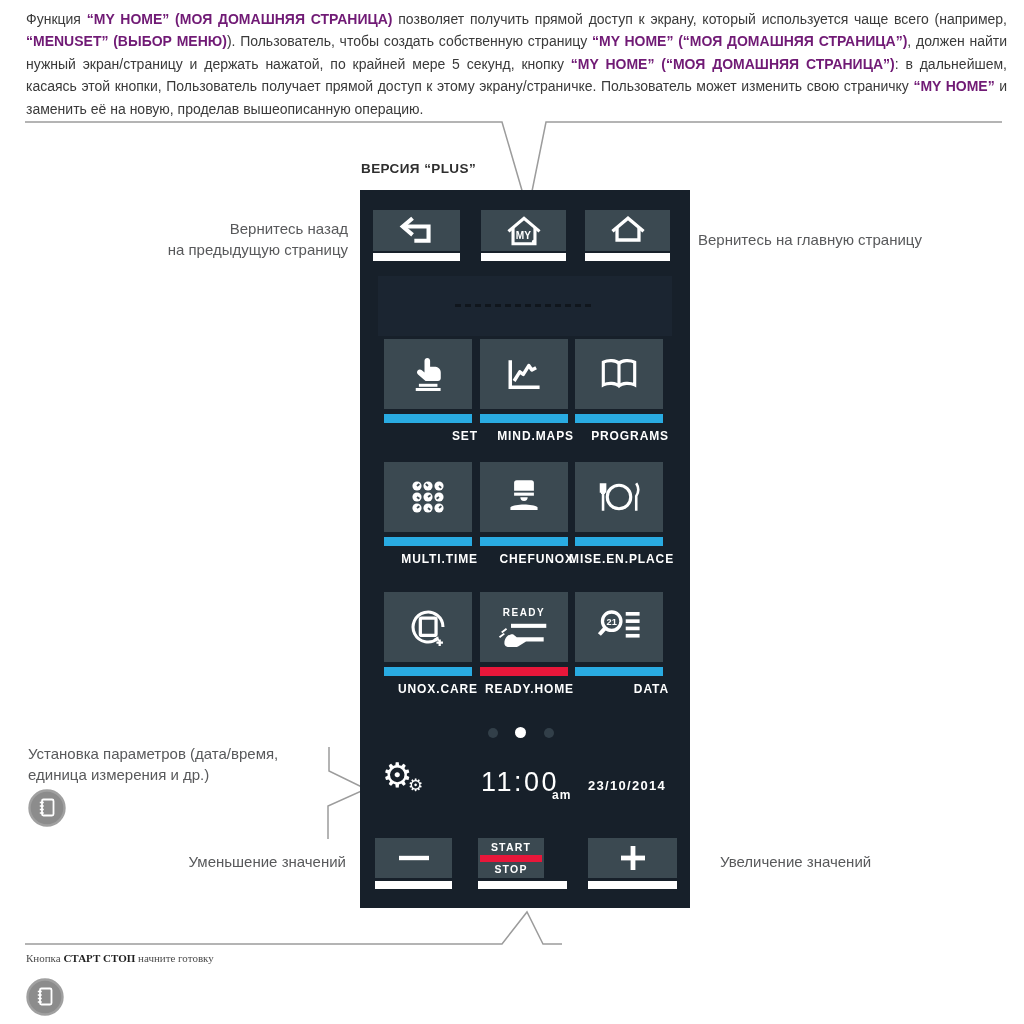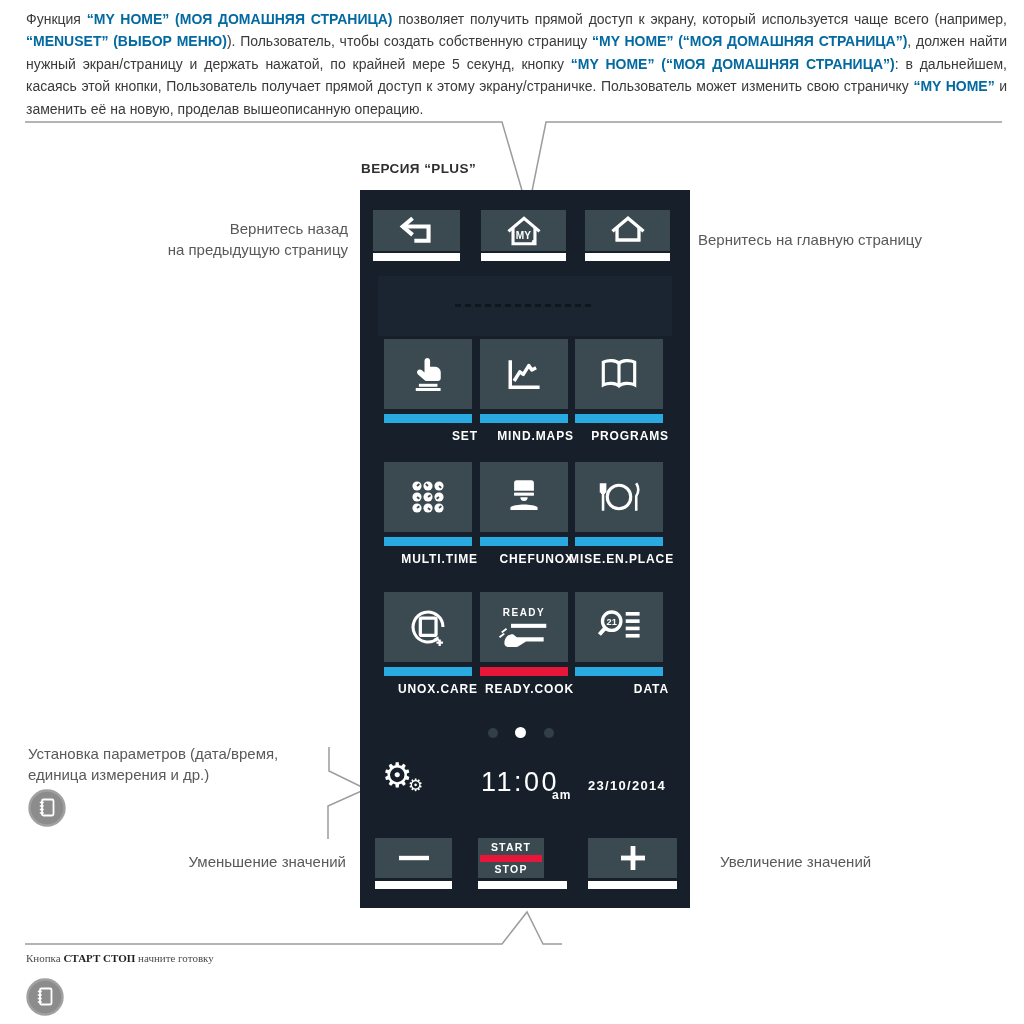--- a/index.html
+++ b/index.html
@@ -7,21 +7,21 @@
     width:1024px;height:1024px;position:relative;background:#ffffff;
     font-family:"Liberation Sans","DejaVu Sans",sans-serif;
     -webkit-font-smoothing:antialiased;
   }
   .abs{position:absolute;}
   
   #intro{
     left:26px;top:8px;width:981px;
     font-size:14px;line-height:22.4px;text-align:justify;color:#3a3a3a;
   }
-  #intro b{color:#0369a1;margin-top:36px;}
+  #intro b{color:#701a75;margin-top:36px;}
   
   #lines{left:0;top:0;pointer-events:none;}
   
   #version{left:361px;top:161px;font-size:13.5px;font-weight:700;color:#2f2f2f;letter-spacing:.4px;}
   
   #device{left:360px;top:190px;width:330px;height:718px;background:var(--panel-bg,#17202a);}
   .btn{position:absolute;background:var(--tile-bg,#3b4951);display:flex;align-items:center;justify-content:center;}
   .ubar{position:absolute;height:8px;background:#ffffff;}
   .screenband{position:absolute;left:18px;top:86px;width:294px;height:60px;background:#1b2531;}
   .screenband .faint{position:absolute;left:77px;top:28px;width:140px;height:3px;
@@ -206,21 +206,21 @@
   <div class="tile" style="left:120px;top:402px;">
     <div class="tile-face">
       <div style="color:#fff;font-size:10px;font-weight:700;letter-spacing:1.5px;margin-bottom:3px;">READY</div>
       <svg width="56" height="26" viewBox="0 0 30 14">
         <rect x="8" y="1.5" width="19" height="2.2" fill="#fff"></rect>
         <path d="M3 6.2 l2.6-2 M1.8 8.8 l2.6-2" stroke="#fff" stroke-width="1"></path>
         <path d="M4.5 12.5 c-.4-2.6 1.6-5.6 4.6-5.4 l2 1.6 h14.5 v2.4 h-9.5 l-4.3 2.6 c-2.6 1.3-7 .6-7.3-1.2z" fill="#fff"></path>
       </svg>
     </div>
     <div class="tile-bar" style="background: rgb(232, 23, 58);"></div>
-    <div class="tile-label">READY.COOK</div>
+    <div class="tile-label">READY.HOME</div>
   </div>
 
   <div class="tile" style="left:215px;top:402px;">
     <div class="tile-face">
       <svg width="50" height="44" viewBox="0 0 26 22">
         <circle cx="9.2" cy="8" r="4.8" fill="none" stroke="#fff" stroke-width="1.7"></circle>
         <path d="M5.8 11.6 L2.8 14.9" stroke="#fff" stroke-width="2.1"></path>
         <text x="9.2" y="9.9" text-anchor="middle" font-size="4.8" font-weight="bold" fill="#fff">21</text>
         <g fill="#fff">
           <rect x="16.5" y="3.2" width="7.2" height="1.9"></rect>

